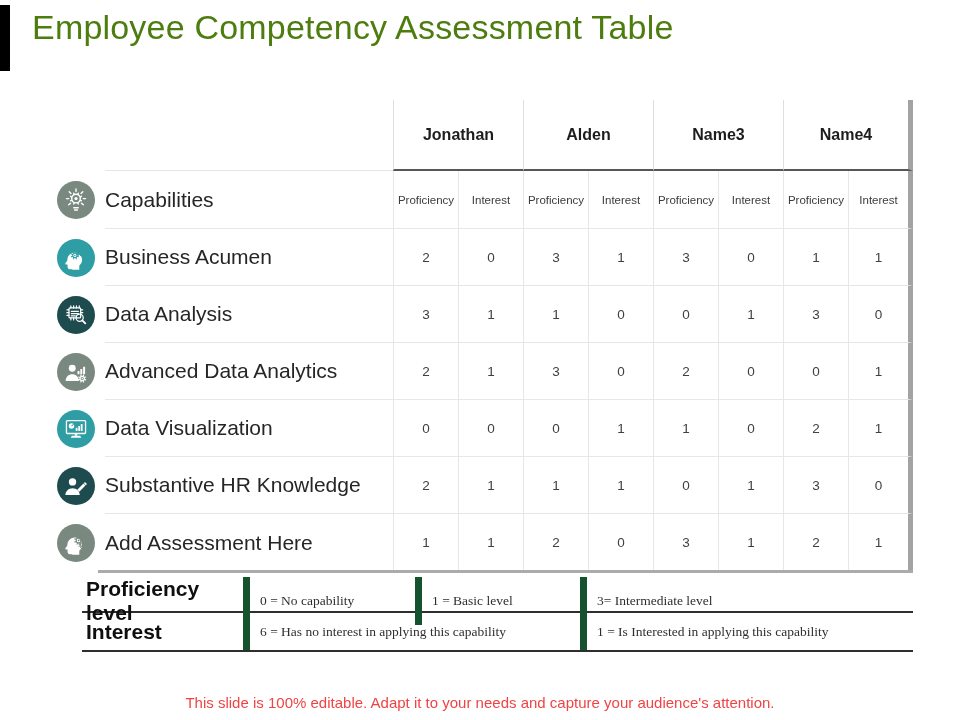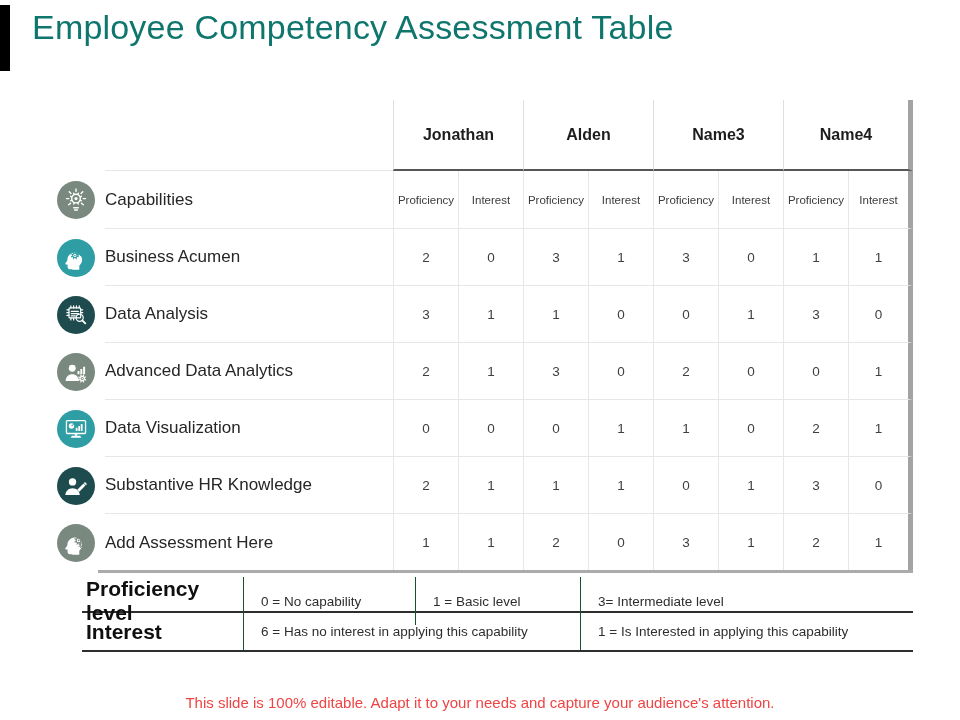--- a/index.html
+++ b/index.html
@@ -3,39 +3,39 @@
 <meta charset="utf-8">
 <style>
   html,body{margin:0;padding:0;background:#e8e8e8;}
   .slide{
     position:relative;width:960px;height:720px;background:#ffffff;
     font-family:"Liberation Sans", sans-serif;overflow:hidden;margin:0 auto;
   }
   .accent{position:absolute;left:0;top:5px;width:10px;height:66px;background:#000;}
   .title{
     position:absolute;left:32px;top:8px;margin:0;
-    font-size:34px;font-weight:normal;color:#0f766e;letter-spacing:.2px;
+    font-size:34px;font-weight:normal;color:#4d7c0f;letter-spacing:.2px;
   }
   
   .comp-table{
     position:absolute;left:46px;top:100px;display:grid;
     grid-template-columns:59px 288px repeat(8,65px);
     grid-template-rows:71px 58px repeat(6,57px);
   }
   .c-icon{display:flex;align-items:center;justify-content:center;}
   .icn{width:38px;height:38px;border-radius:50%;display:flex;align-items:center;justify-content:center;flex:0 0 auto;}
   .icn svg{width:30px;height:30px;display:block;}
   .c-name{
     grid-column:span 2;display:flex;align-items:center;justify-content:center;
     font-weight:bold;font-size:16px;color:#1d1d1d;
     border-left:1px solid #dedede;border-bottom:2px solid #565656;
   }
   .c-label-hdr{border-bottom:1px solid #e7e7e7;}
   .c-label{
-    display:flex;align-items:center;font-size:17px;color:#262626;
+    display:flex;align-items:center;font-size:21px;color:#262626;
     border-bottom:1px solid #e7e7e7;
   }
   .c-metric{
     display:flex;align-items:center;justify-content:center;
     font-size:11.5px;color:#3c3c3c;
     border-left:1px solid #e7e7e7;border-bottom:1px solid #e7e7e7;
   }
   .c-val{
     display:flex;align-items:center;justify-content:center;
     font-size:13.5px;color:#404040;
@@ -45,22 +45,22 @@
   .row-last{border-bottom:none !important;}
   .table-bottom-rule{position:absolute;left:98px;top:570px;width:815px;height:3px;background:#ababab;}
   
   .legend{position:absolute;left:82px;top:577px;width:831px;}
   .legend-row{display:grid;align-items:center;border-bottom:2px solid #2e2e2e;}
   .legend-row-0{grid-template-columns:161px 172px 165px 163px 170px;height:34px;}
   .legend-row-1{grid-template-columns:161px 337px 333px;height:37px;}
   .legend-label{font-weight:bold;font-size:21px;color:#0f0f0f;padding-left:4px;}
   .legend-item{
     align-self:stretch;display:flex;align-items:center;
-    border-left:1px solid #14532d;padding-left:17px;
-    font-size:13.5px;color:#2e2e2e;
+    border-left:7px solid #14532d;padding-left:10px;
+    font-size:13.5px;color:#2e2e2e;font-family:Liberation Serif, serif;
   }
   
   .footer{position:absolute;left:0;right:0;top:694px;text-align:center;font-size:15px;color:#ef4444;}
 </style>
 </head>
 <body>
 
 <div class="slide">
   <div class="accent"></div>
   <h1 class="title">Employee Competency Assessment Table</h1>

